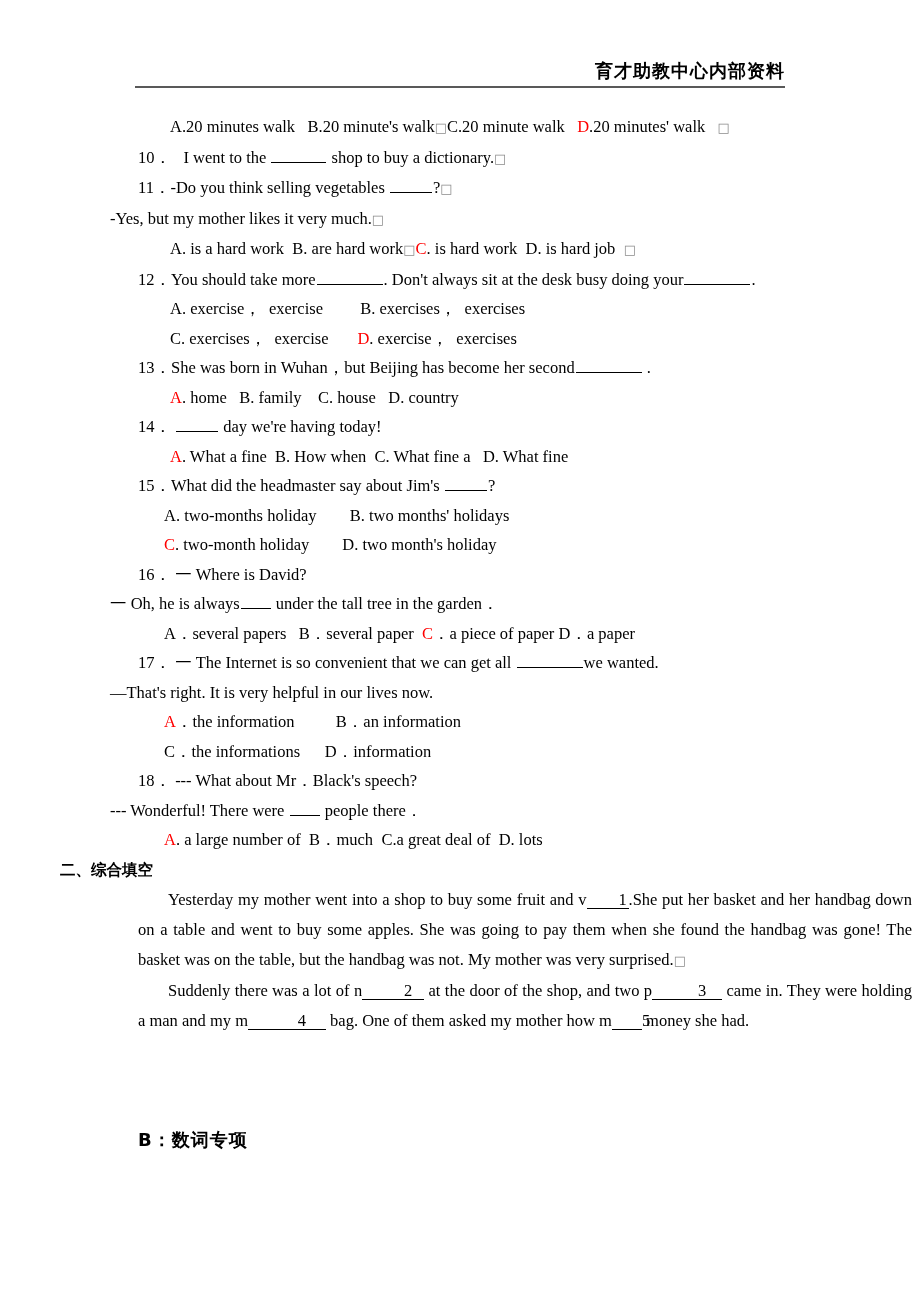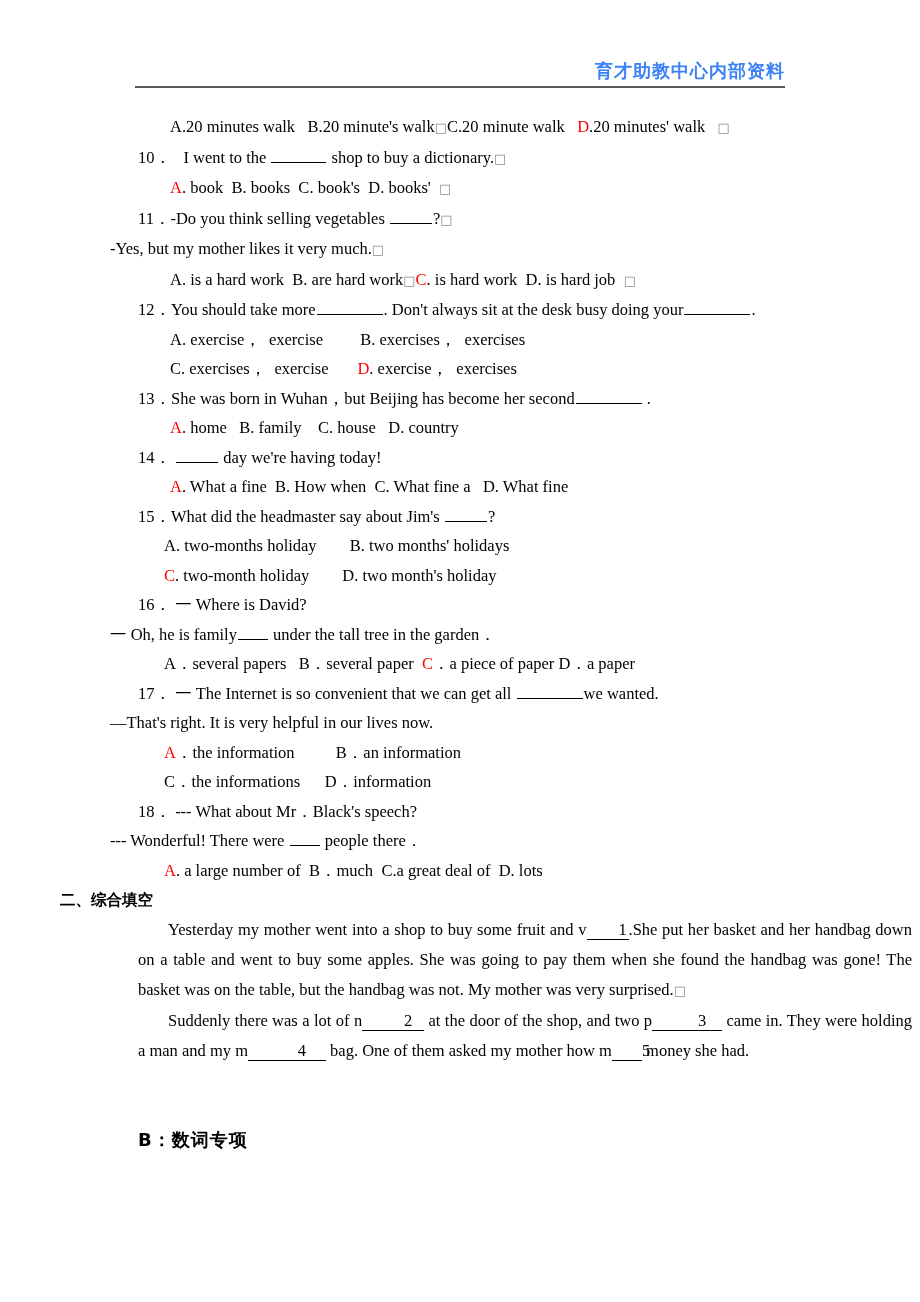--- a/index.html
+++ b/index.html
@@ -30,21 +30,21 @@
     top: 58px;
     width: 650px;
   }
   .header-title {
     text-align: right;
     font-family: "DejaVu Sans", "Liberation Sans", sans-serif;
     font-weight: bold;
     font-size: 18px;
     letter-spacing: 1px;
     line-height: 1.4;
-    color: #3b82f6;
+    color: #000000;
   }
   .header-rule {
     margin-top: 3px;
     border-bottom: 2px solid #595959;
     width: 650px;
     height: 0;
   }
 
   
   .content {
@@ -142,42 +142,41 @@
   <div class="header">
     <div class="header-title">育才助教中心内部资料</div>
     <div class="header-rule"></div>
   </div>
 
   <div class="content">
 
     <div class="line i-opt"><span>A.20 minutes walk</span>   <span>B.20 minute's walk</span><span class="box">□</span><span>C.20 minute walk</span>   <span class="red">D</span><span>.20 minutes' walk</span>   <span class="box">□</span></div>
 
     <div class="line i-sec"><span>10．</span>   <span>I went to the </span><span class="blank b-md"></span><span> shop to buy a dictionary.</span><span class="box">□</span></div>
-    <div class="line i-opt"><span class="red">A</span><span>. book</span>  <span>B</span><span>. books</span>  <span>C</span><span>. book's</span>  <span>D</span><span>. books'</span>  <span class="box">□</span></div>
 
     <div class="line i-sec"><span>11．</span><span>-Do you think selling vegetables </span><span class="blank b-sm"></span><span>?</span><span class="box">□</span></div>
     <div class="line i-sub"><span>-Yes, but my mother likes it very much.</span><span class="box">□</span></div>
     <div class="line i-opt"><span>A. is a hard work</span>  <span>B. are hard work</span><span class="box">□</span><span class="red">C</span><span>. is hard work</span>  <span>D. is hard job</span>  <span class="box">□</span></div>
 
     <div class="line i-sec"><span>12．</span><span>You should take more</span><span class="blank b-lg"></span><span>. Don't always sit at the desk busy doing your</span><span class="blank b-lg"></span><span>.</span></div>
     <div class="line i-opt"><span>A. exercise，  exercise</span>         <span>B. exercises，  exercises</span></div>
     <div class="line i-opt"><span>C. exercises，  exercise</span>       <span class="red">D</span><span>. exercise，  exercises</span></div>
 
     <div class="line i-sec"><span>13．</span><span>She was born in Wuhan，but Beijing has become her second</span><span class="blank b-lg"></span><span> .</span></div>
     <div class="line i-opt"><span class="red">A</span><span>. home</span>   <span>B</span><span>. family</span>    <span>C</span><span>. house</span>   <span>D</span><span>. country</span></div>
 
     <div class="line i-sec"><span>14．</span> <span class="blank b-sm"></span><span> day we're having today!</span></div>
     <div class="line i-opt"><span class="red">A</span><span>. What a fine</span>  <span>B</span><span>. How when</span>  <span>C</span><span>. What fine a</span>   <span>D</span><span>. What fine</span></div>
 
     <div class="line i-sec"><span>15．</span><span>What did the headmaster say about Jim's </span><span class="blank b-sm"></span><span>?</span></div>
     <div class="line i-opt2"><span>A. two-months holiday</span>        <span>B. two months' holidays</span></div>
     <div class="line i-opt2"><span class="red">C</span><span>. two-month holiday</span>        <span>D. two month's holiday</span></div>
 
     <div class="line i-sec"><span>16．</span> <span class="cjk">一</span><span> Where is David?</span></div>
-    <div class="line i-sub"><span class="cjk">一</span><span> Oh, he is family</span><span class="blank b-xs"></span><span> under the tall tree in the garden．</span></div>
+    <div class="line i-sub"><span class="cjk">一</span><span> Oh, he is always</span><span class="blank b-xs"></span><span> under the tall tree in the garden．</span></div>
     <div class="line i-opt2"><span>A．several papers</span>   <span>B．several paper</span>  <span class="red">C</span><span>．a piece of paper</span> <span>D．a paper</span></div>
 
     <div class="line i-sec"><span>17．</span> <span class="cjk">一</span><span> The Internet is so convenient that we can get all </span><span class="blank b-lg"></span><span>we wanted.</span></div>
     <div class="line i-sub"><span>—That's right. It is very helpful in our lives now.</span></div>
     <div class="line i-opt2"><span class="red">A</span><span>．the information</span>          <span>B．an information</span></div>
     <div class="line i-opt2"><span>C．the informations</span>      <span>D．information</span></div>
 
     <div class="line i-sec"><span>18．</span> <span>--- What about Mr．Black's speech?</span></div>
     <div class="line i-sub"><span>--- Wonderful! There were </span><span class="blank b-xs"></span><span> people there．</span></div>
     <div class="line i-opt2"><span class="red">A</span><span>. a large number of</span>  <span>B．much</span>  <span>C.a great deal of</span>  <span>D. lots</span></div>

